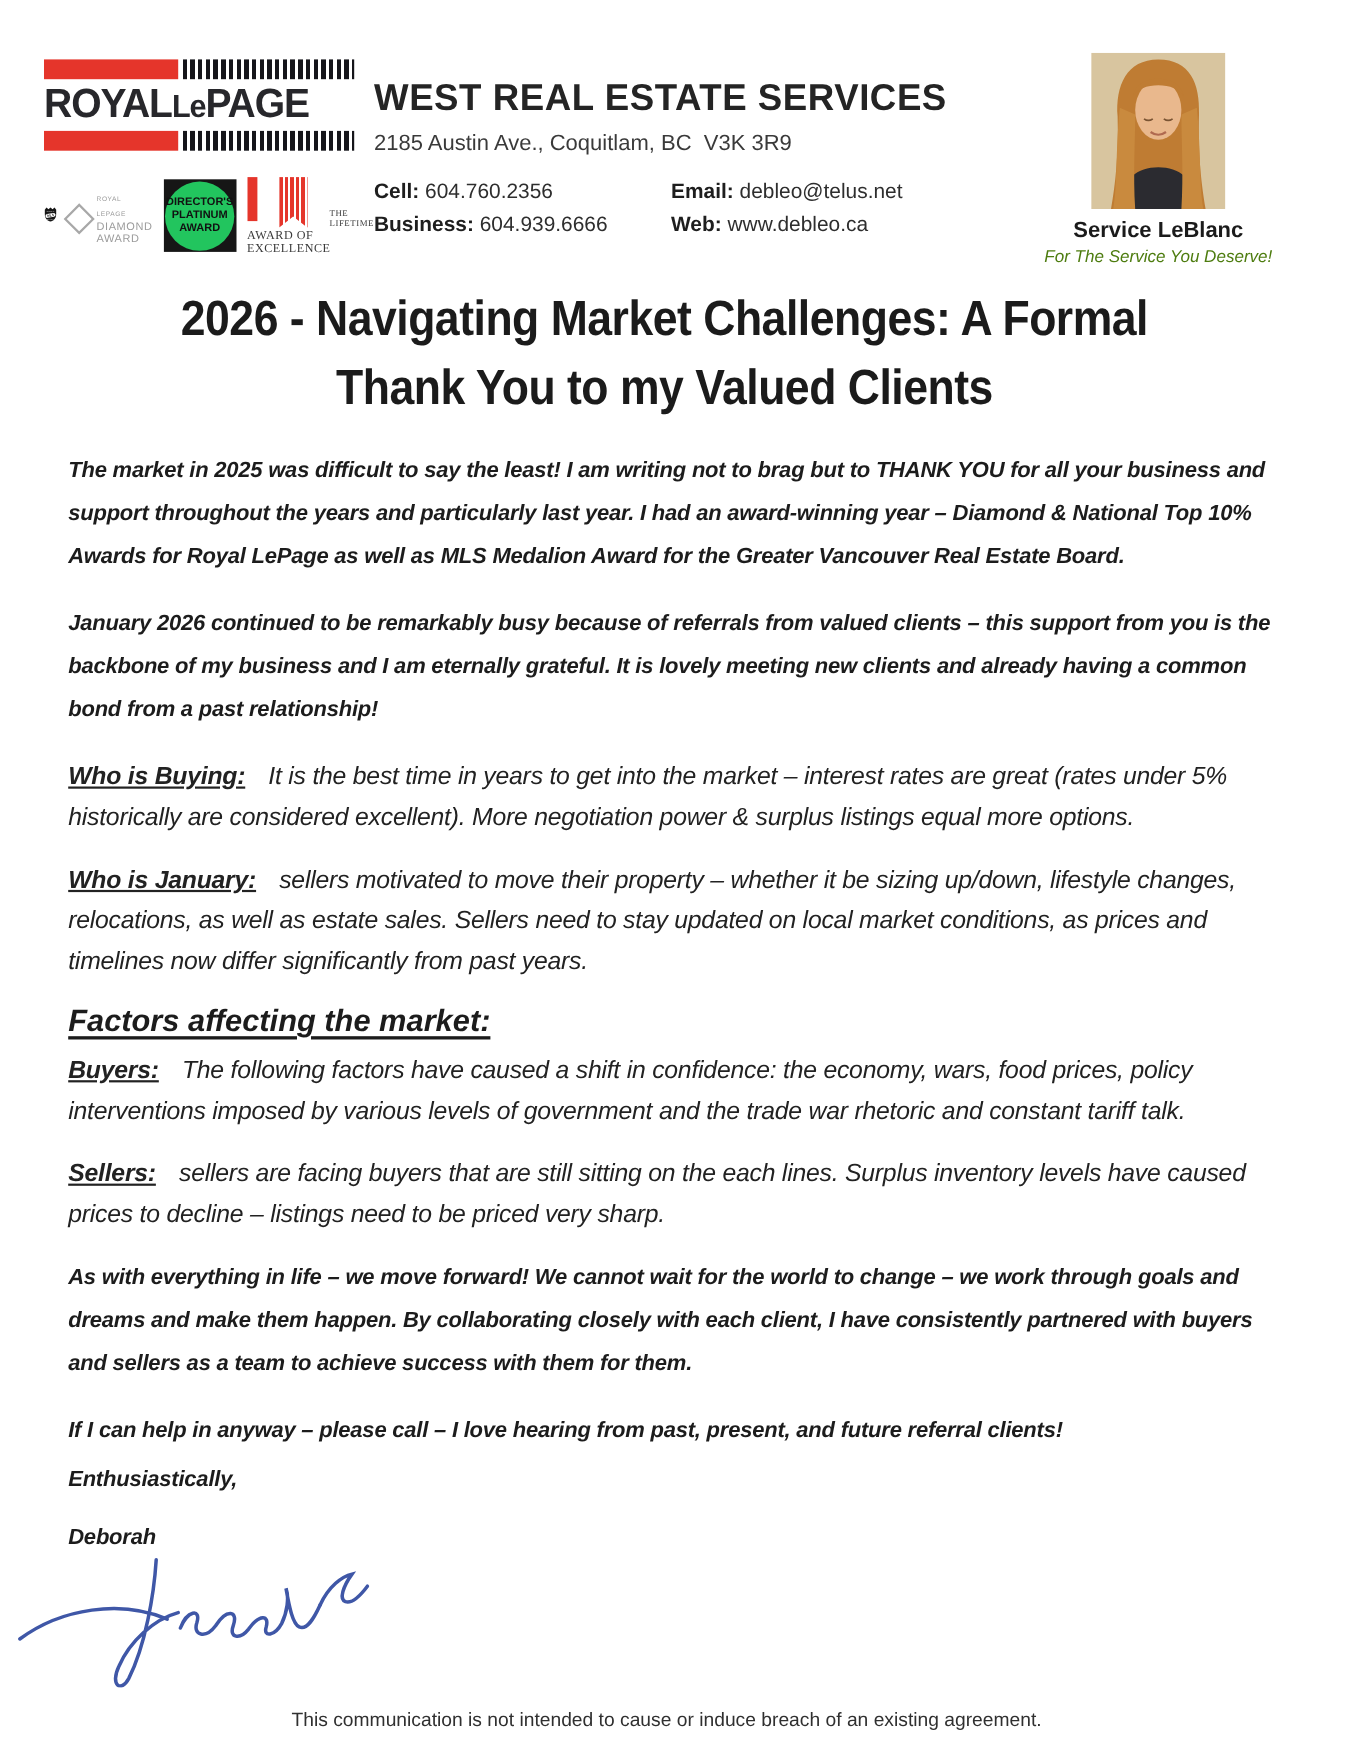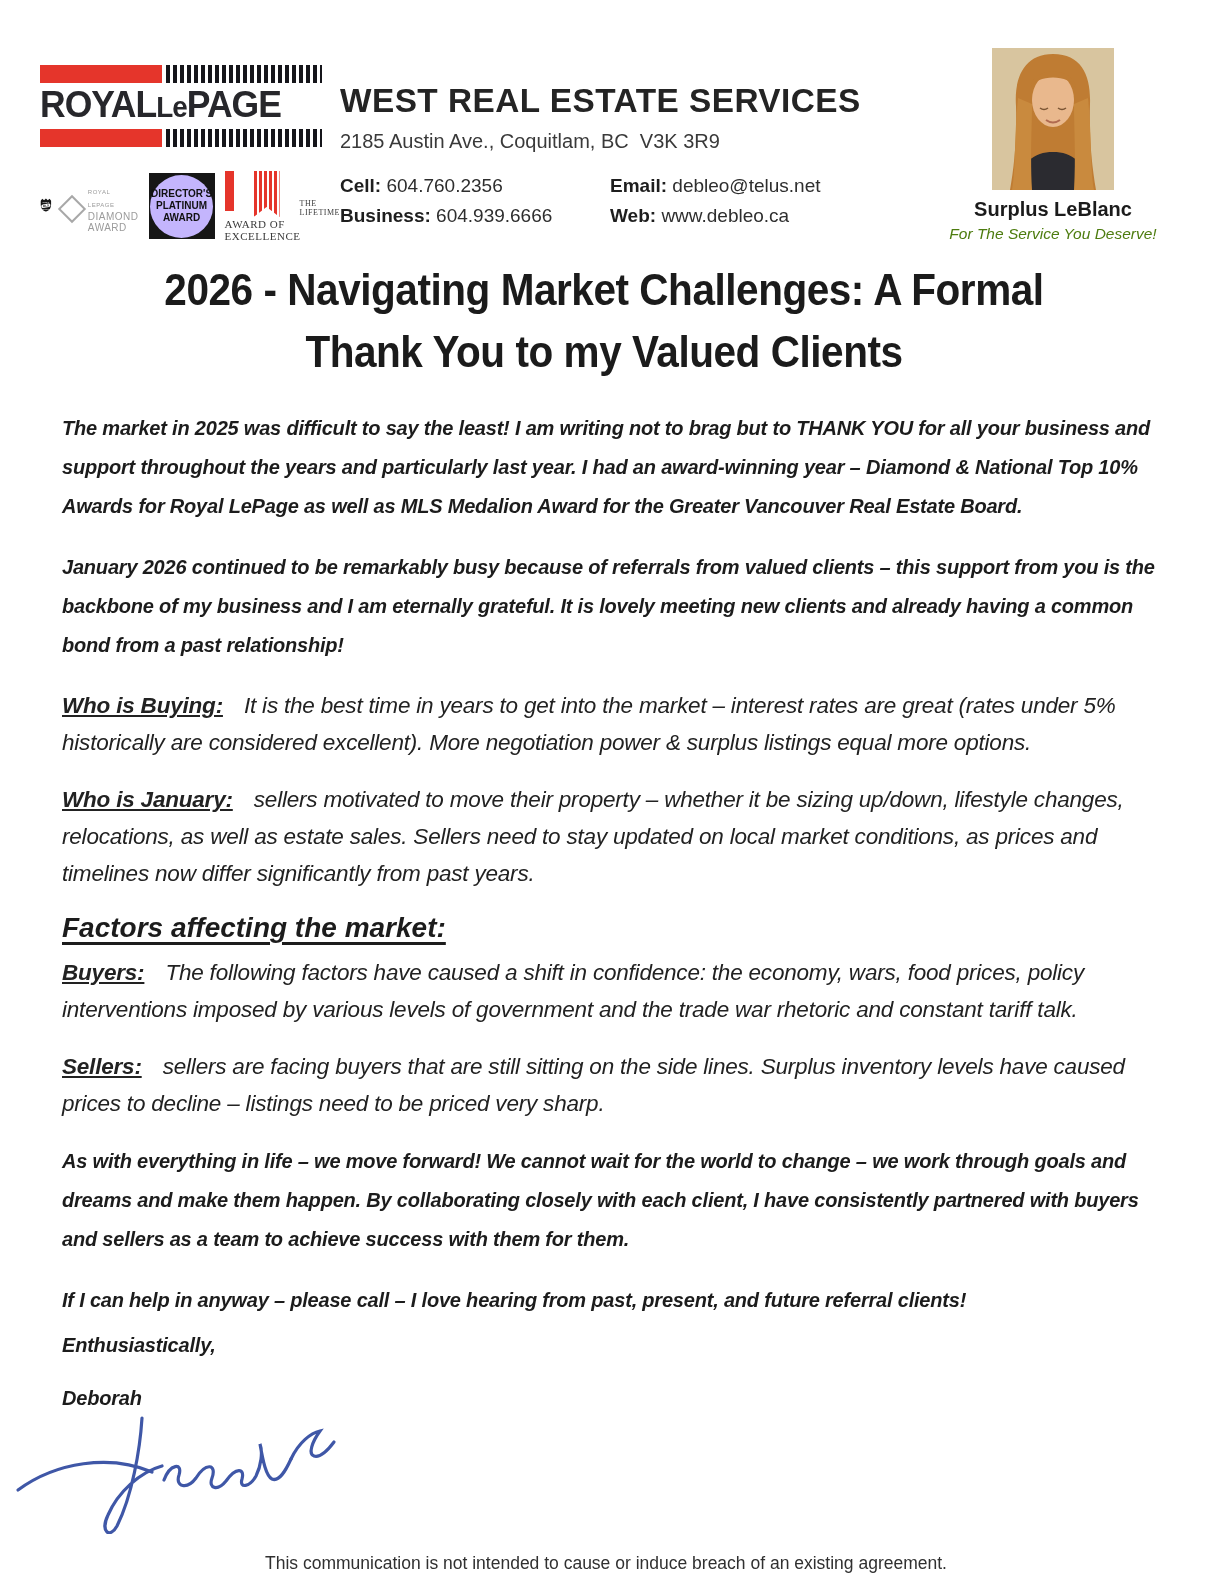--- a/index.html
+++ b/index.html
@@ -4,38 +4,38 @@
 <style>
   * { margin:0; padding:0; box-sizing:border-box; }
   html,body { background:#888; }
   .page {
     width:1224px; height:1590px; background:#ffffff; margin:0 auto;
     position:relative; overflow:hidden;
     font-family:"Liberation Sans", sans-serif; color:#1c1c1c;
     padding:42px 56px 14px 40px;
   }
   
-  .hdr { display:flex; align-items:flex-end; }
+  .hdr { display:flex; align-items:center; }
   .logo-col { width:300px; flex:0 0 300px; }
   .rlp-logo { width:282px; }
   .logo-row { display:flex; height:18px; margin:2px 0; }
   .redbar { width:122px; background:var(--red); }
   .barcode { flex:1; margin-left:4px;
     background:repeating-linear-gradient(90deg,#15151a 0 4px,#ffffff 4px 7px); }
   .logo-text { font-weight:bold; font-size:37px; letter-spacing:-1px; color:#27272b;
     line-height:40px; transform:scaleX(0.96); transform-origin:left; white-space:nowrap;}
   .logo-text .le { font-size:29px; }
   .badges { display:flex; align-items:flex-start; gap:10px; margin-top:20px; }
   .badge-diamond { display:flex; align-items:center; gap:6px; color:#9b9b9b; margin-top:18px;}
   .dia-shape { width:20px; height:20px; border:2px solid #a8a8a8; transform:rotate(45deg); flex:0 0 20px;}
   .dia-text { font-size:10px; line-height:11px; letter-spacing:0.5px; }
   .dia-text .tiny { font-size:6px; }
   .badge-platinum { width:66px; height:66px; background:#161616; display:flex;
     align-items:center; justify-content:center; flex:0 0 66px; margin-top:6px;}
-  .plat-circle { width:63px; height:63px; background:#c4b5fd; border-radius:50%;
+  .plat-circle { width:63px; height:63px; background:#22c55e; border-radius:50%;
     display:flex; flex-direction:column; align-items:center; justify-content:center;
     font-weight:bold; font-size:10px; line-height:12px; color:#111; text-align:center;}
   .badge-lifetime { margin-top:4px; font-family:"Liberation Serif", serif; color:#3a3a3a; }
   .lt-top { display:flex; gap:20px; }
   .ribbon { width:26px; height:46px;
     background:repeating-linear-gradient(90deg,var(--red) 0 3px,#fff 3px 5px);
     clip-path:polygon(0 0,100% 0,100% 100%,50% 78%,0 100%); }
   .ribbon-solid { width:9px; height:40px; background:var(--red); }
   .lt-side { font-size:8px; line-height:9px; align-self:flex-end; letter-spacing:0.5px;}
   .lt-bottom { font-size:11px; line-height:12px; letter-spacing:0.5px; margin-top:1px;}
@@ -154,38 +154,38 @@
         <rect x="92" width="30" height="142" fill="#cdb astray" opacity="0"></rect>
         <path d="M61 6 C32 6 22 30 24 58 C25 92 22 120 18 142 L104 142 C100 118 97 92 98 56 C99 28 90 6 61 6 Z" fill="#bf7c33"></path>
         <path d="M24 142 C28 114 42 104 61 104 C80 104 94 114 98 142 Z" fill="#2b2b30"></path>
         <path d="M26 50 C22 90 24 120 20 142 L40 142 C38 110 40 80 40 56 Z" fill="#c98a3e"></path>
         <path d="M96 50 C100 90 98 120 102 142 L82 142 C84 110 82 80 82 56 Z" fill="#c98a3e"></path>
         <ellipse cx="61" cy="52" rx="21" ry="27" fill="#e9b88d"></ellipse>
         <path d="M38 40 C40 18 82 18 84 40 C78 26 44 26 38 40 Z" fill="#bf7c33"></path>
         <path d="M48 60 q4 3 8 0 M66 60 q4 3 8 0" stroke="#7a5433" stroke-width="1.5" fill="none"></path>
         <path d="M54 72 q7 5 14 0" stroke="#b06a50" stroke-width="2" fill="none"></path>
       </svg>
-      <div class="agent-name">Surplus LeBlanc</div>
+      <div class="agent-name">Service LeBlanc</div>
       <div class="agent-tagline">For The Service You Deserve!</div>
     </div>
   </header>
 
   <div class="title">
     <div>2026 - Navigating Market Challenges: A Formal</div>
     <div>Thank You to my Valued Clients</div>
   </div>
 
   <main>
     <p class="p-bold">The market in 2025 was difficult to say the least! I am writing not to brag but to THANK YOU for all your business and support throughout the years and particularly last year. I had an award-winning year – Diamond &amp; National Top 10% Awards for Royal LePage as well as MLS Medalion Award for the Greater Vancouver Real Estate Board.</p>
     <p class="p-bold">January 2026 continued to be remarkably busy because of referrals from valued clients – this support from you is the backbone of my business and I am eternally grateful. It is lovely meeting new clients and already having a common bond from a past relationship!</p>
     <p class="p-reg"><span class="lbl">Who is Buying:</span><span>It is the best time in years to get into the market – interest rates are great (rates under 5% historically are considered excellent). More negotiation power &amp; surplus listings equal more options.</span></p>
     <p class="p-reg"><span class="lbl">Who is January:</span><span>sellers motivated to move their property – whether it be sizing up/down, lifestyle changes, relocations, as well as estate sales. Sellers need to stay updated on local market conditions, as prices and timelines now differ significantly from past years.</span></p>
     <p class="factors-heading">Factors affecting the market:</p>
     <p class="p-reg"><span class="lbl">Buyers:</span><span>The following factors have caused a shift in confidence: the economy, wars, food prices, policy interventions imposed by various levels of government and the trade war rhetoric and constant tariff talk.</span></p>
-    <p class="p-reg"><span class="lbl">Sellers:</span><span>sellers are facing buyers that are still sitting on the side lines. Surplus inventory levels have caused prices to decline – listings need to be priced very sharp.</span></p>
+    <p class="p-reg"><span class="lbl">Sellers:</span><span>sellers are facing buyers that are still sitting on the each lines. Surplus inventory levels have caused prices to decline – listings need to be priced very sharp.</span></p>
     <p class="p-bold">As with everything in life – we move forward! We cannot wait for the world to change – we work through goals and dreams and make them happen. By collaborating closely with each client, I have consistently partnered with buyers and sellers as a team to achieve success with them for them.</p>
     <p class="p-bold" style="margin-bottom:6px">If I can help in anyway – please call – I love hearing from past, present, and future referral clients!</p>
     <p class="p-bold closing">Enthusiastically,</p>
     <p class="p-bold signer">Deborah</p>
   </main>
 
   <svg class="signature" width="400" height="130" viewBox="0 0 400 130">
     <g stroke="#3f57a7" stroke-width="3.2" fill="none" stroke-linecap="round">
       <path d="M4 86 C 42 58 96 50 138 68"></path>
       <path d="M128 14 C 126 46 118 92 103 122 C 96 135 86 128 94 111 C 104 88 126 68 148 62"></path>

